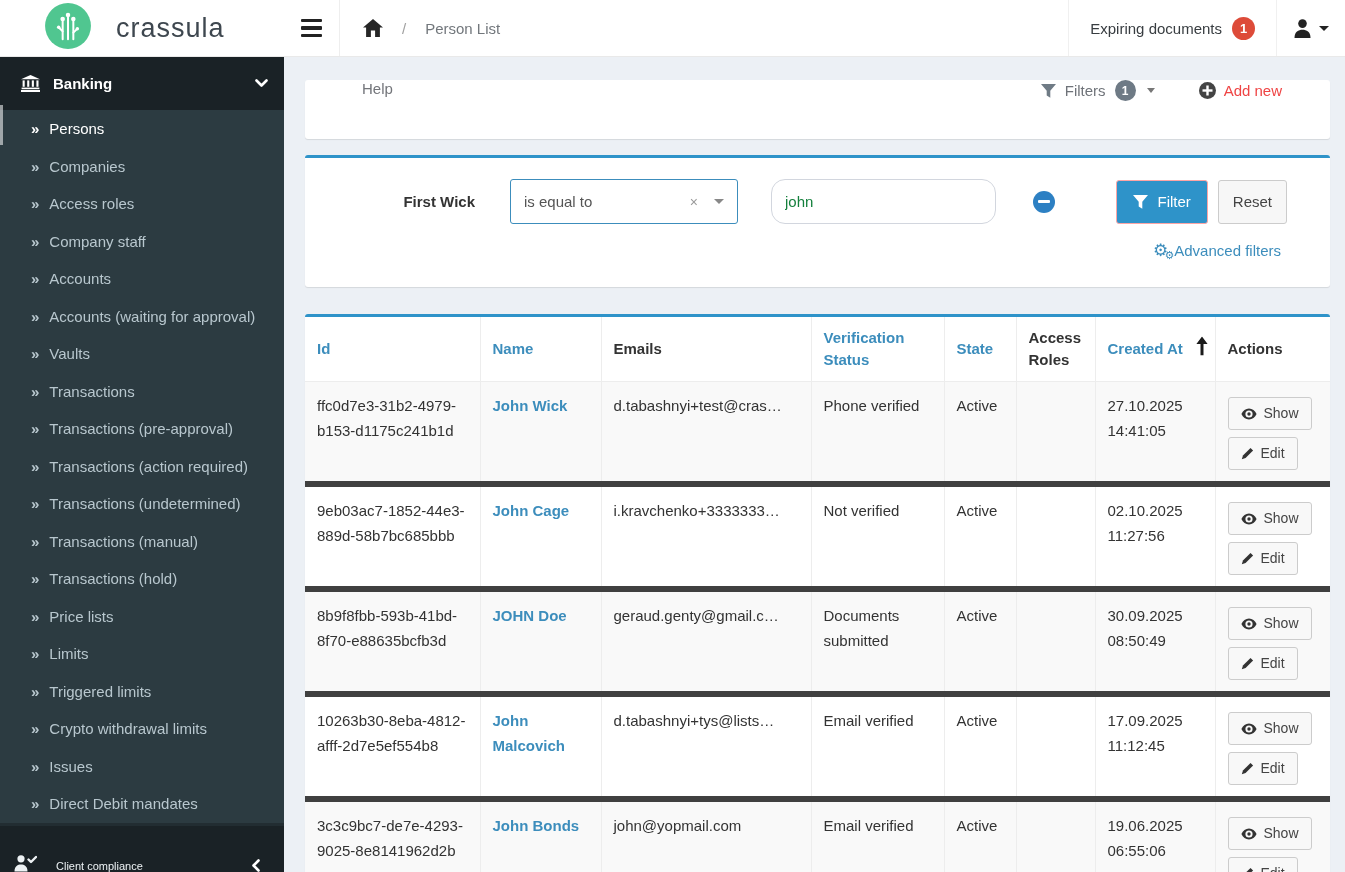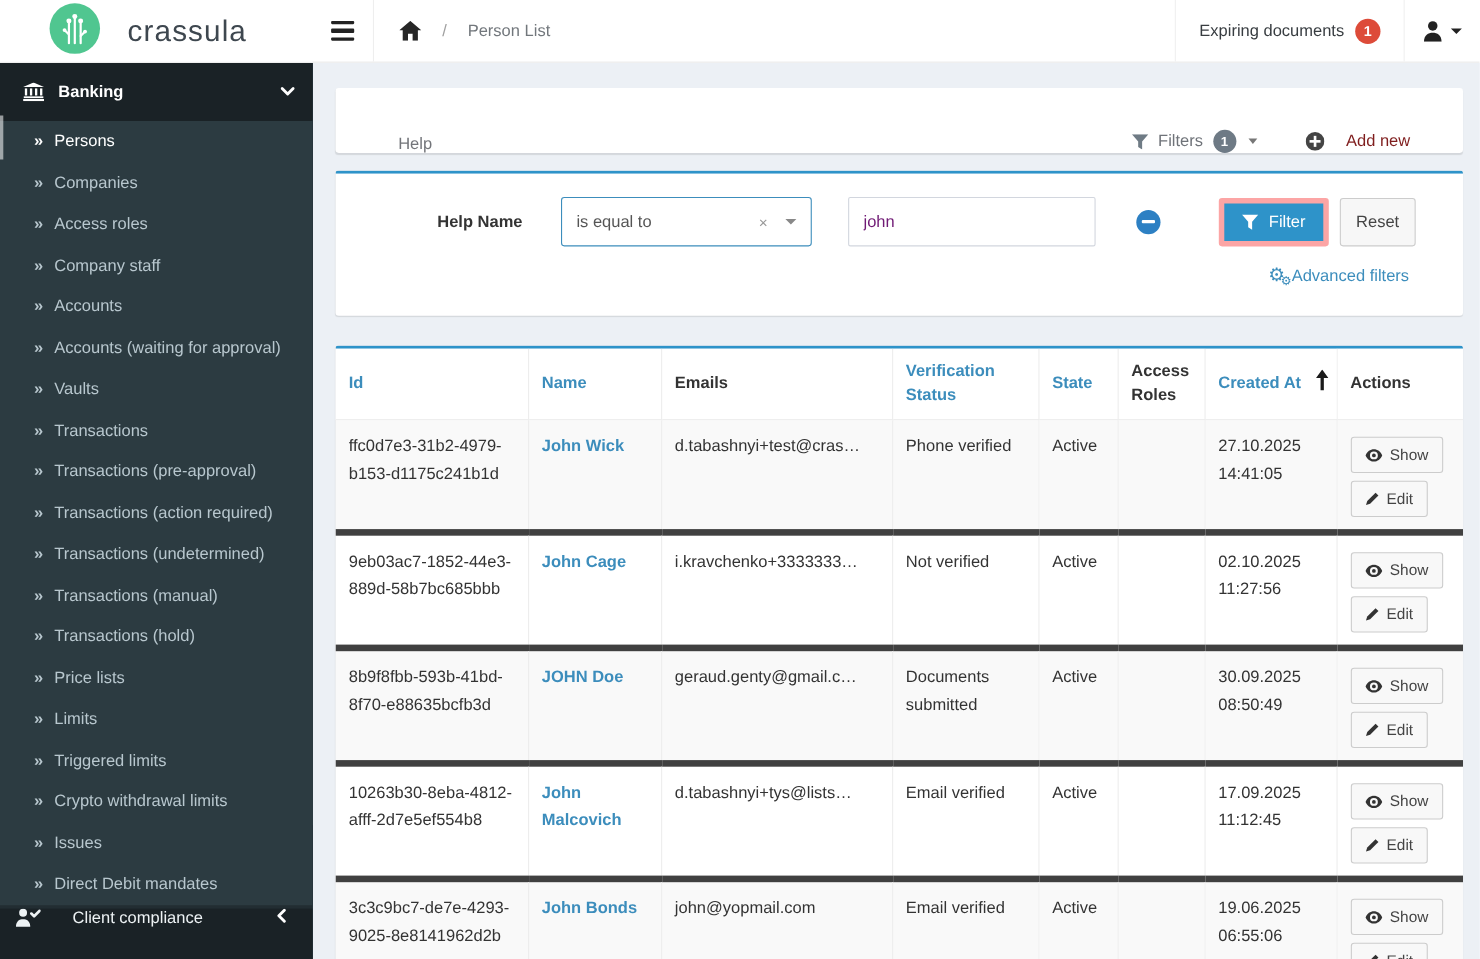--- a/index.html
+++ b/index.html
@@ -23,45 +23,45 @@
 
   
   .sidebar{position:fixed;top:57px;left:0;bottom:0;width:284px;background:#222d32;z-index:10}
   .sb-thumb{position:absolute;left:0;top:48px;width:3px;height:40px;background:rgba(255,255,255,.55)}
   .sb-header{height:53px;background:#1a2226;display:flex;align-items:center;padding:0 16px 0 21px;color:#fff;font-size:15px;font-weight:bold;gap:13px;cursor:pointer}
   .sb-grow{flex:1}
   .sb-menu{list-style:none;background:#2c3b41;overflow:hidden}
   .menu-item{display:flex;align-items:center;gap:11px;padding:8px 5px 8px 31px;font-size:15px;color:#b8c7ce;line-height:21.5px;cursor:pointer}
   .menu-item .glyph{font-weight:bold;letter-spacing:-1px}
   .menu-item.active{color:#fff}
-  .sb-footer{position:absolute;bottom:0;left:0;right:0;height:46px;background:#1a2226;display:flex;align-items:flex-start;gap:29px;padding:0 24px 0 14px;color:#edf2f4;font-size:15px;cursor:pointer}
+  .sb-footer{position:absolute;bottom:0;left:0;right:0;height:46px;background:#1a2226;display:flex;align-items:flex-end;gap:19px;padding:0 24px 0 14px;color:#edf2f4;font-size:11px;cursor:pointer}
 
   
   .content{position:absolute;top:57px;left:284px;width:1061px;bottom:0;padding:23px 15px 0 21px;background:#ecf0f5;overflow:hidden}
   .card{background:#fff;border-radius:3px;box-shadow:0 1px 1px rgba(0,0,0,.1)}
 
-  .help-card{height:59px;display:flex;align-items:flex-end;margin-bottom:16px}
+  .help-card{height:59px;display:flex;align-items:flex-start;margin-bottom:16px}
   .help-link{margin-left:57px;font-size:15px;color:#73757a;cursor:pointer}
   .hc-right{margin-left:auto;display:flex;align-items:center;gap:44px;padding-right:48px}
   .filters-dd{display:flex;align-items:center;gap:9px;color:#6f7379;font-size:15px;cursor:pointer}
   .badge-gray{min-width:21px;height:21px;border-radius:50%;background:#6e7a85;color:#fff;font-size:12px;font-weight:bold;display:flex;align-items:center;justify-content:center}
   .caret-gray{width:0;height:0;border-left:4.5px solid transparent;border-right:4.5px solid transparent;border-top:5px solid #777;margin-left:2px}
-  .add-new{display:flex;align-items:center;gap:20px;font-size:15px;color:#7f1d1d;cursor:pointer}
+  .add-new{display:flex;align-items:center;gap:8px;font-size:15px;color:#ef4444;cursor:pointer}
 
   .filter-card{border-top:3px solid var(--accent,#2e93c9);padding:21px 43px 28px 0;margin-bottom:27px;border-top-left-radius:3px;border-top-right-radius:3px}
   .filter-row{display:flex;align-items:center}
   .f-label{width:170px;text-align:right;font-size:15px;font-weight:bold;color:#333}
   .select-box{margin-left:35px;width:228px;height:45px;border:1px solid var(--link,#3c8dbc);border-radius:3px;display:flex;align-items:center;padding:0 13px;font-size:15px;color:#555;cursor:pointer;background:#fff}
   .sel-clear{margin-left:auto;color:#9a9a9a;font-size:14px;padding:0 10px;cursor:pointer}
   .sel-caret{width:0;height:0;border-left:5px solid transparent;border-right:5px solid transparent;border-top:5.5px solid #888;margin-left:6px}
-  .text-input{margin-left:33px;width:225px;height:45px;border:1px solid #d2d6de;border-radius:2px;padding:0 13px;font-size:15px;color:#701a75;font-family:inherit;background:#fff}
+  .text-input{margin-left:33px;width:225px;height:45px;border:1px solid #d2d6de;border-radius:14px;padding:0 13px;font-size:15px;color:#15803d;font-family:inherit;background:#fff}
   .remove-btn{margin-left:37px;width:22px;height:22px;border-radius:50%;background:#2d80c3;border:none;position:relative;cursor:pointer;flex:0 0 auto}
   .remove-btn::after{content:"";position:absolute;left:5px;right:5px;top:9.5px;height:3px;background:#fff;border-radius:1px}
   .fr-buttons{margin-left:auto;display:flex;gap:10px}
-  .btn-filter{height:44px;padding:0 16px;background:var(--accent,#2e93c9);color:#fff;border:5px solid #fca5a5;border-radius:3px;font-size:15px;display:inline-flex;align-items:center;gap:9px;cursor:pointer;font-family:inherit}
+  .btn-filter{height:44px;padding:0 16px;background:var(--accent,#2e93c9);color:#fff;border:1px solid #fca5a5;border-radius:3px;font-size:15px;display:inline-flex;align-items:center;gap:9px;cursor:pointer;font-family:inherit}
   .btn-reset{height:44px;padding:0 14px;background:#f7f7f7;color:#444;border:1px solid #ccc;border-radius:3px;font-size:15px;cursor:pointer;font-family:inherit}
   .advanced-row{display:flex;justify-content:flex-end;margin-top:18px;padding-right:6px}
   .advanced-link{display:flex;align-items:center;gap:6px;color:var(--link,#3c8dbc);font-size:15px;cursor:pointer}
   .gears{position:relative;font-family:"DejaVu Sans",sans-serif;font-size:17px;line-height:1;color:var(--link,#3c8dbc)}
   .gear-sm{position:absolute;font-size:11px;right:-6px;bottom:-2px}
 
   
   .table-card{border-top:3px solid var(--accent,#2e93c9);overflow:hidden;border-top-left-radius:3px;border-top-right-radius:3px}
   table{width:100%;border-collapse:collapse;table-layout:fixed}
   th{font-size:15px;font-weight:bold;color:#333;text-align:left;padding:10px 12px;line-height:22px;vertical-align:middle;border-right:1px solid #ededed;border-bottom:1px solid #ededed;background:#fff}
@@ -299,21 +299,21 @@
               <rect x="3.5" y="7.3" width="10" height="2.4" fill="#fff"></rect>
             </svg>
         </span>
         <span>Add new</span>
       </div>
     </div>
   </div>
 
   <div class="card filter-card">
     <div class="filter-row">
-      <span class="f-label">Help Name</span>
+      <span class="f-label">First Wick</span>
       <div class="select-box">
         <span>is equal to</span>
         <span class="sel-clear">×</span>
         <span class="sel-caret"></span>
       </div>
       <input class="text-input" type="text" value="john" style="">
       <button class="remove-btn"></button>
       <div class="fr-buttons">
         <button class="btn-filter">
           <span style="display:flex">

